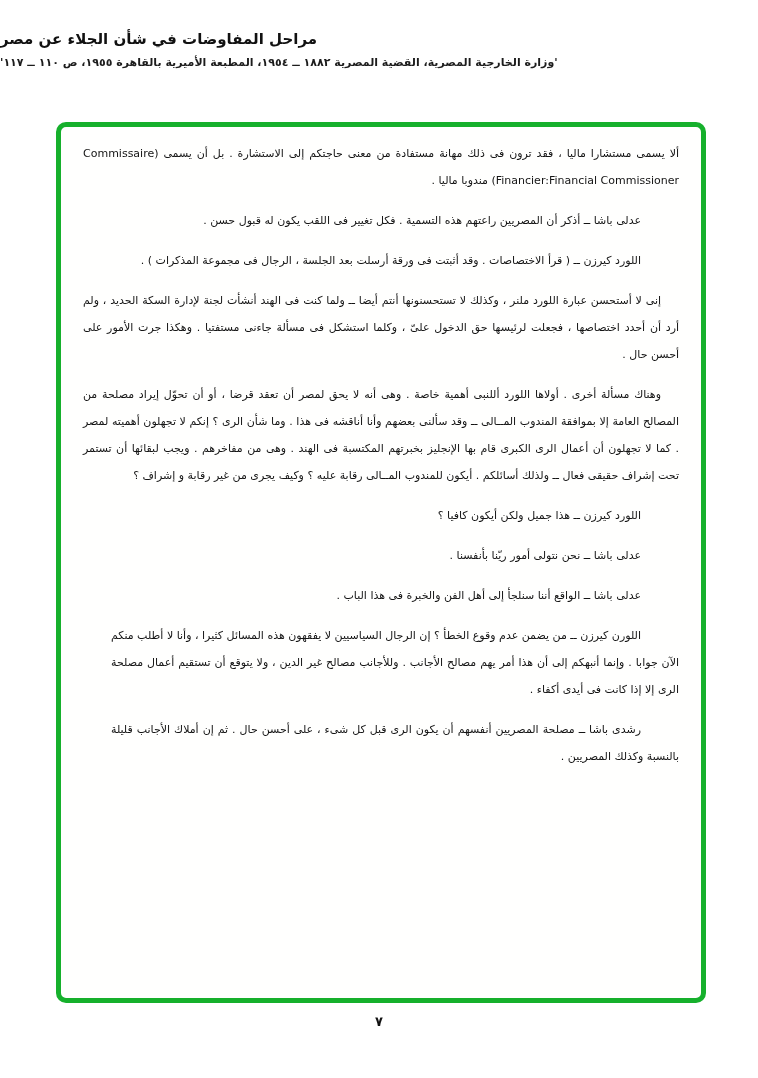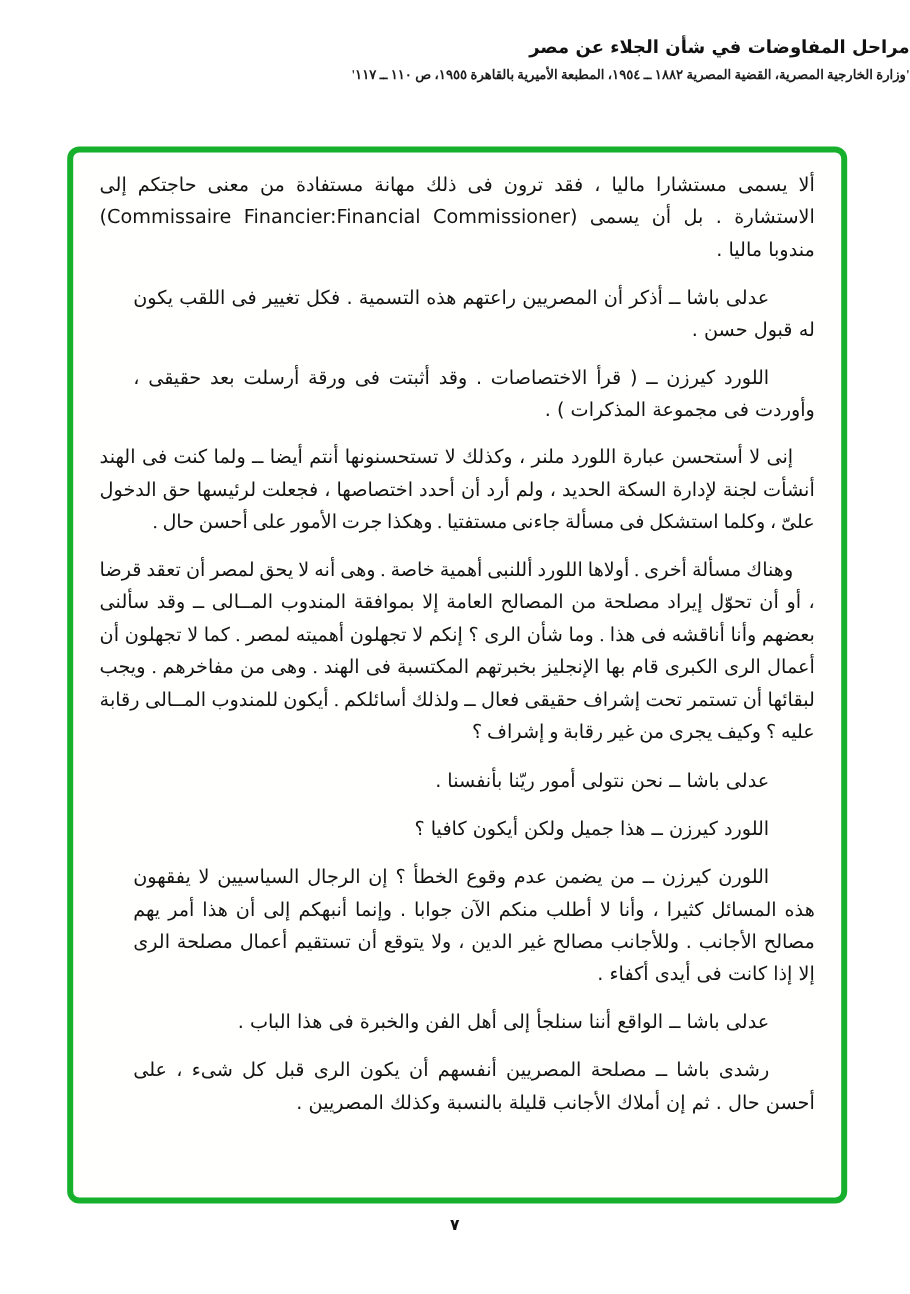--- a/index.html
+++ b/index.html
@@ -7,86 +7,85 @@
   body {
     position: relative;
     background: #ffffff;
     font-family: "DejaVu Sans", sans-serif;
     color: #111111;
     overflow: hidden;
   }
   .page-header {
     position: absolute;
     top: 30px; left: 0; right: 0;
-    text-align: right;
+    text-align: left;
     direction: rtl;
   }
   .doc-title {
     font-size: 15px;
     font-weight: bold;
     letter-spacing: 0;
   }
   .doc-subtitle {
     margin-top: 11px;
     font-size: 15px;
     font-weight: bold;
   }
   .doc-source {
     margin-top: 8px;
     font-size: 11px;
     font-weight: bold;
     color: #1c1c1c;
-    font-family: Liberation Serif, serif;
   }
   .content-box {
     position: absolute;
     left: 56px;
     top: 122px;
     width: 650px;
     height: 881px;
     border: 5px solid #16b02c;
     border-radius: 10px;
     background: #fffffe;
     padding: 13px 22px 0 22px;
     overflow: hidden;
   }
   .content-box p {
     direction: rtl;
     text-align: justify;
-    font-size: 16px;
+    font-size: 11px;
     line-height: 27px;
     margin-bottom: 13px;
     color: #141414;
   }
   .indent-lg { text-indent: 38px; margin-left: 28px; }
-  .indent-sm { text-indent: 18px; font-family: Liberation Serif, serif; }
+  .indent-sm { text-indent: 18px; }
   .page-number {
     position: absolute;
     top: 1014px;
     left: 0; right: 0;
     text-align: center;
     font-size: 13px;
     font-weight: bold;
   }
 </style>
 </head>
 <body>
 
 <header class="page-header">
   <div class="doc-title">مراحل المفاوضات في شأن الجلاء عن مصر</div>
   <div class="doc-source">'وزارة الخارجية المصرية، القضية المصرية ١٨٨٢ ــ ١٩٥٤، المطبعة الأميرية بالقاهرة ١٩٥٥، ص ١١٠ ــ ١١٧'</div>
 </header>
 
 <section class="content-box">
   <p>ألا يسمى مستشارا ماليا ، فقد ترون فى ذلك مهانة مستفادة من معنى حاجتكم إلى الاستشارة . بل أن يسمى (Commissaire Financier:Financial Commissioner) مندوبا ماليا .</p>
   <p class="indent-lg">عدلى باشا ــ أذكر أن المصريين راعتهم هذه التسمية . فكل تغيير فى اللقب يكون له قبول حسن .</p>
-  <p class="indent-lg">اللورد كيرزن ــ ( قرأ الاختصاصات . وقد أثبتت فى ورقة أرسلت بعد حقيقى ، وأوردت فى مجموعة المذكرات ) .</p>
+  <p class="indent-lg">اللورد كيرزن ــ ( قرأ الاختصاصات . وقد أثبتت فى ورقة أرسلت بعد الجلسة ، الرجال فى مجموعة المذكرات ) .</p>
   <p class="indent-sm">إنى لا أستحسن عبارة اللورد ملنر ، وكذلك لا تستحسنونها أنتم أيضا ــ ولما كنت فى الهند أنشأت لجنة لإدارة السكة الحديد ، ولم أرد أن أحدد اختصاصها ، فجعلت لرئيسها حق الدخول علىّ ، وكلما استشكل فى مسألة جاءنى مستفتيا . وهكذا جرت الأمور على أحسن حال .</p>
   <p class="indent-sm">وهناك مسألة أخرى . أولاها اللورد أللنبى أهمية خاصة . وهى أنه لا يحق لمصر أن تعقد قرضا ، أو أن تحوّل إيراد مصلحة من المصالح العامة إلا بموافقة المندوب المــالى ــ وقد سألنى بعضهم وأنا أناقشه فى هذا . وما شأن الرى ؟ إنكم لا تجهلون أهميته لمصر . كما لا تجهلون أن أعمال الرى الكبرى قام بها الإنجليز بخبرتهم المكتسبة فى الهند . وهى من مفاخرهم . ويجب لبقائها أن تستمر تحت إشراف حقيقى فعال ــ ولذلك أسائلكم . أيكون للمندوب المــالى رقابة عليه ؟ وكيف يجرى من غير رقابة و إشراف ؟</p>
+  <p class="indent-lg">اللورد كيرزن ــ هذا جميل ولكن أيكون كافيا ؟</p>
   <p class="indent-lg">عدلى باشا ــ نحن نتولى أمور ريّنا بأنفسنا .</p>
-  <p class="indent-lg">اللورد كيرزن ــ هذا جميل ولكن أيكون كافيا ؟</p>
+  <p class="indent-lg">عدلى باشا ــ الواقع أننا سنلجأ إلى أهل الفن والخبرة فى هذا الباب .</p>
   <p class="indent-lg">اللورن كيرزن ــ من يضمن عدم وقوع الخطأ ؟ إن الرجال السياسيين لا يفقهون هذه المسائل كثيرا ، وأنا لا أطلب منكم الآن جوابا . وإنما أنبهكم إلى أن هذا أمر يهم مصالح الأجانب . وللأجانب مصالح غير الدين ، ولا يتوقع أن تستقيم أعمال مصلحة الرى إلا إذا كانت فى أيدى أكفاء .</p>
-  <p class="indent-lg">عدلى باشا ــ الواقع أننا سنلجأ إلى أهل الفن والخبرة فى هذا الباب .</p>
   <p class="indent-lg">رشدى باشا ــ مصلحة المصريين أنفسهم أن يكون الرى قبل كل شىء ، على أحسن حال . ثم إن أملاك الأجانب قليلة بالنسبة وكذلك المصريين .</p>
 
 </section>
 
 <div class="page-number">٧</div>
 
 </body></html>

